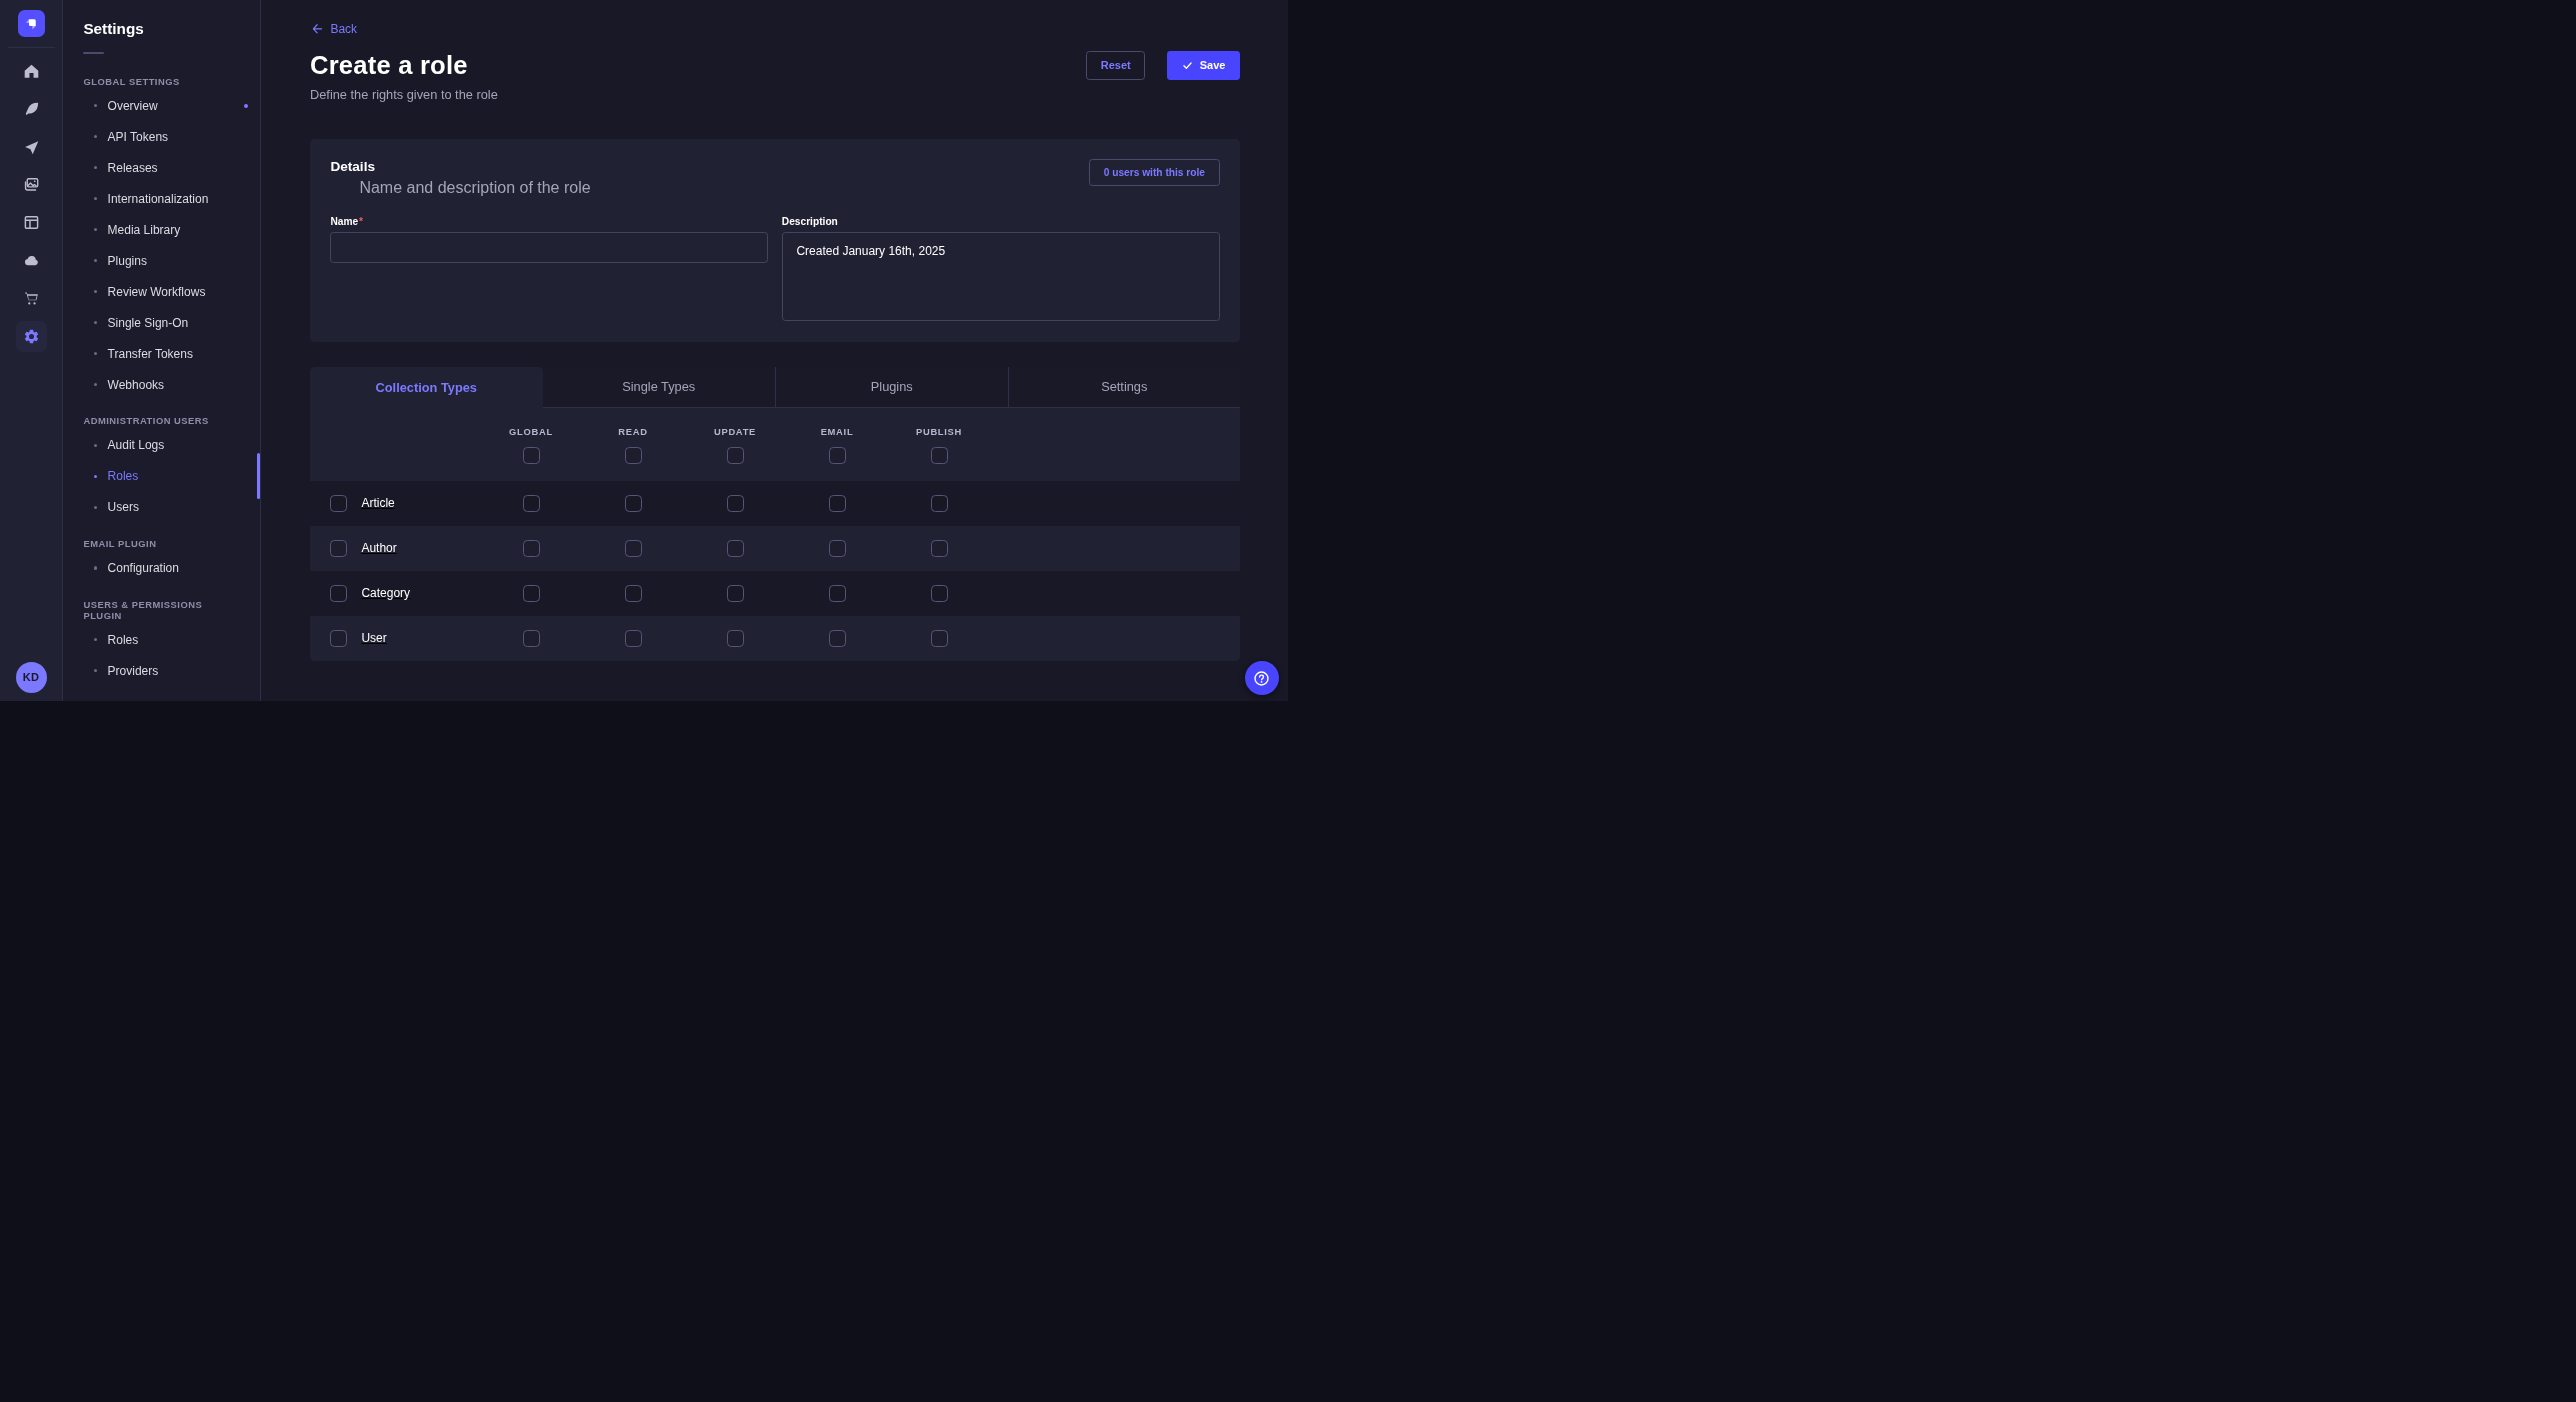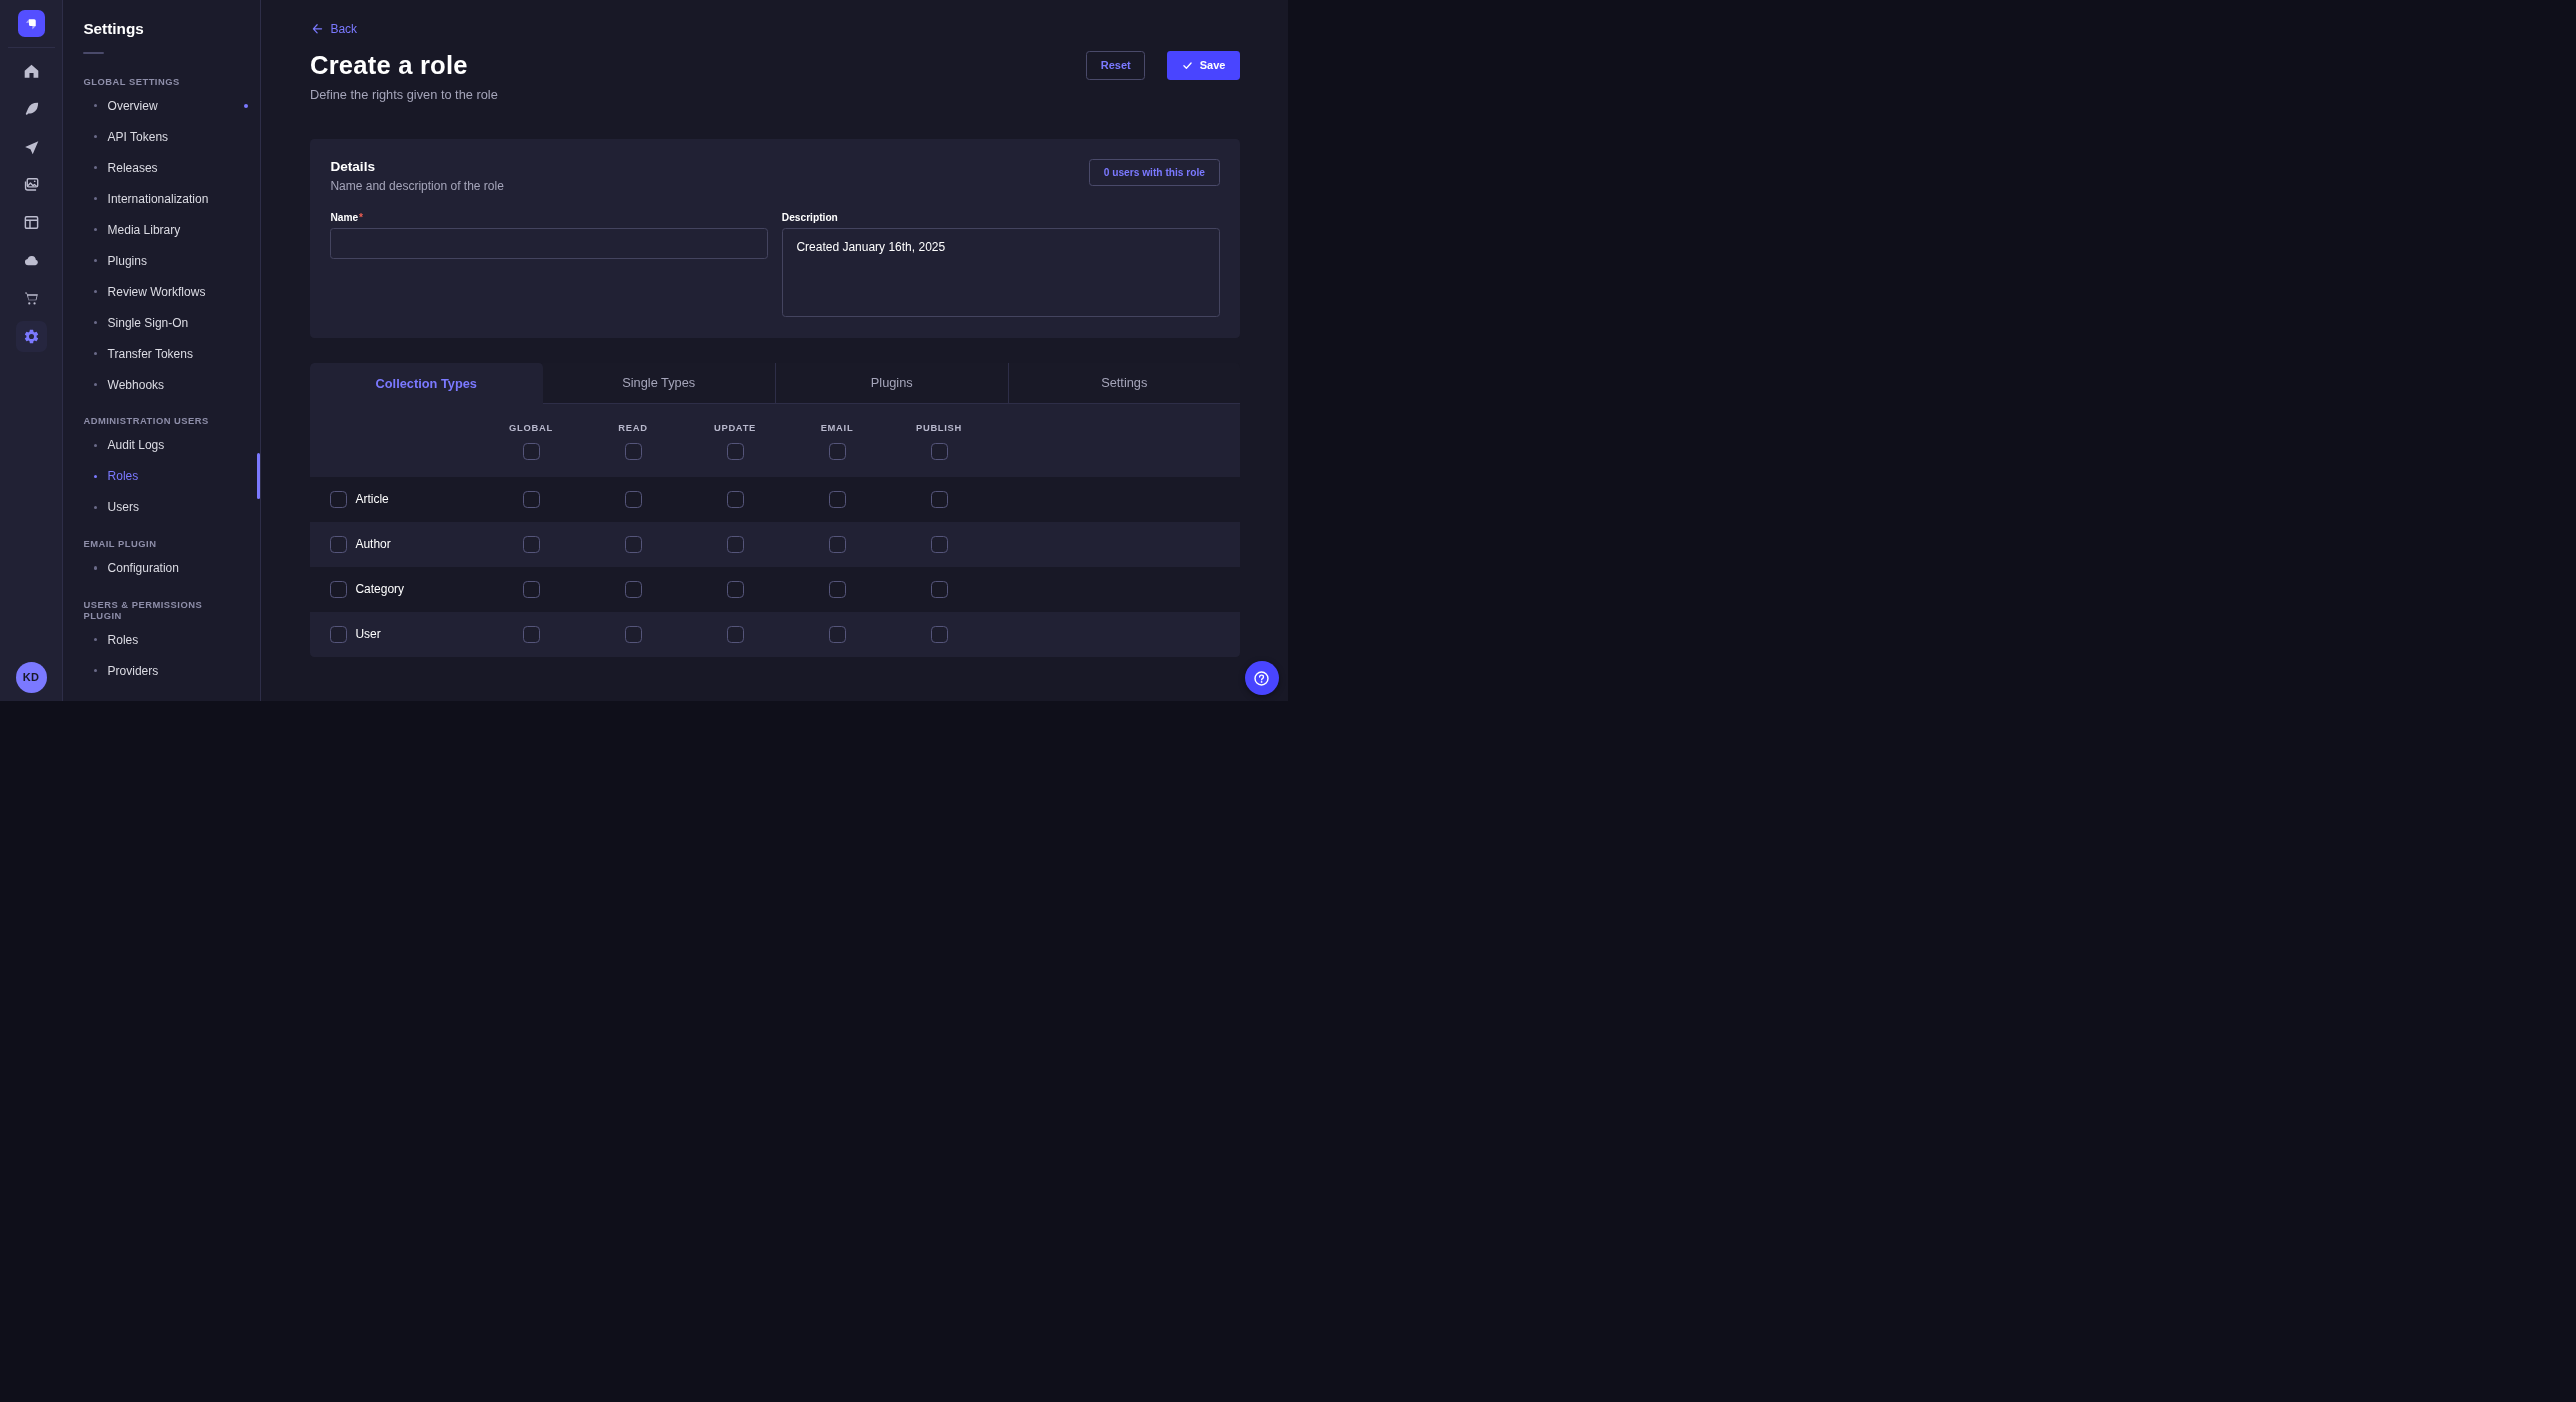--- a/index.html
+++ b/index.html
@@ -54,21 +54,21 @@
   .actions{display:flex;gap:22px;}
   .btn{display:inline-flex;align-items:center;gap:6.8px;height:29px;padding:0 13.6px;border-radius:3.4px;font-size:11px;font-weight:600;cursor:pointer;border:0.9px solid transparent;}
   .btn-reset{background:transparent;border-color:var(--input-border);color:var(--accent-light);}
   .btn-save{background:var(--accent);color:#fff;}
 
   
   .card{background:var(--card);border-radius:4.3px;}
   .details-card{margin-top:37px;padding:20.4px;}
   .details-head{display:flex;justify-content:space-between;align-items:flex-start;}
   .details-title{color:var(--text);font-size:13.6px;font-weight:700;}
-  .details-sub{color:var(--muted);font-size:12px;margin-top:5.1px;}
+  .details-sub{color:var(--muted);font-size:16px;margin-top:5.1px;margin-left:29px;}
   .users-btn{background:transparent;border:0.9px solid var(--input-border);border-radius:3.4px;color:var(--accent-light);font-size:10.2px;font-weight:700;height:27px;padding:0 13.6px;cursor:pointer;}
   .fields{display:flex;gap:13.6px;margin-top:19px;}
   .field{flex:1;display:flex;flex-direction:column;}
   .field-label{color:var(--text);font-size:10.2px;font-weight:700;}
   .field-label .req{color:var(--red);margin-left:0.9px;}
   .text-input{margin-top:5.1px;height:31px;background:transparent;border:0.9px solid #44445f;border-radius:3.4px;color:var(--text);font-size:12px;padding:0 13.6px;outline:none;}
   .textarea{margin-top:5.1px;height:89px;background:transparent;border:0.9px solid #44445f;border-radius:3.4px;color:var(--text);font-size:12px;padding:8.5px 13.6px;outline:none;resize:none;line-height:1.5;}
 
   
   .perm-card{margin-top:25px;border-radius:4.3px;overflow:hidden;}
@@ -79,21 +79,21 @@
   .tab.active + .tab{border-left:none;}
   .perm-body{background:var(--card);}
   .perm-header{display:flex;height:73px;}
   .col-spacer{width:170px;flex-shrink:0;}
   .perm-cols{display:flex;}
   .perm-col{width:102px;display:flex;flex-direction:column;align-items:center;justify-content:center;gap:10.2px;padding-top:1.7px;}
   .col-label{color:#b8b8cc;font-size:9.4px;font-weight:700;letter-spacing:0.7px;}
   .cb{width:17px;height:17px;border:0.9px solid var(--cb-border);border-radius:4.3px;background:rgba(24,24,38,.45);cursor:pointer;flex-shrink:0;}
   .perm-row{display:flex;align-items:center;height:45px;}
   .perm-row.dark{background:var(--row-dark);}
-  .row-head{width:170px;flex-shrink:0;display:flex;align-items:center;padding-left:20.4px;gap:8px;}
+  .row-head{width:170px;flex-shrink:0;display:flex;align-items:center;padding-left:20.4px;gap:14px;text-decoration:underline;}
   .row-label{color:var(--text);font-size:12px;}
   .perm-row .perm-col{height:100%;justify-content:center;padding-top:0;}
 
   
   .help-fab{position:absolute;right:9.4px;bottom:6px;width:34px;height:34px;border-radius:50%;background:var(--accent);display:flex;align-items:center;justify-content:center;cursor:pointer;box-shadow:0 1.7px 6.8px rgba(0,0,0,.4);}
 </style>
 </head>
 <body>
 
 <div class="screen">

